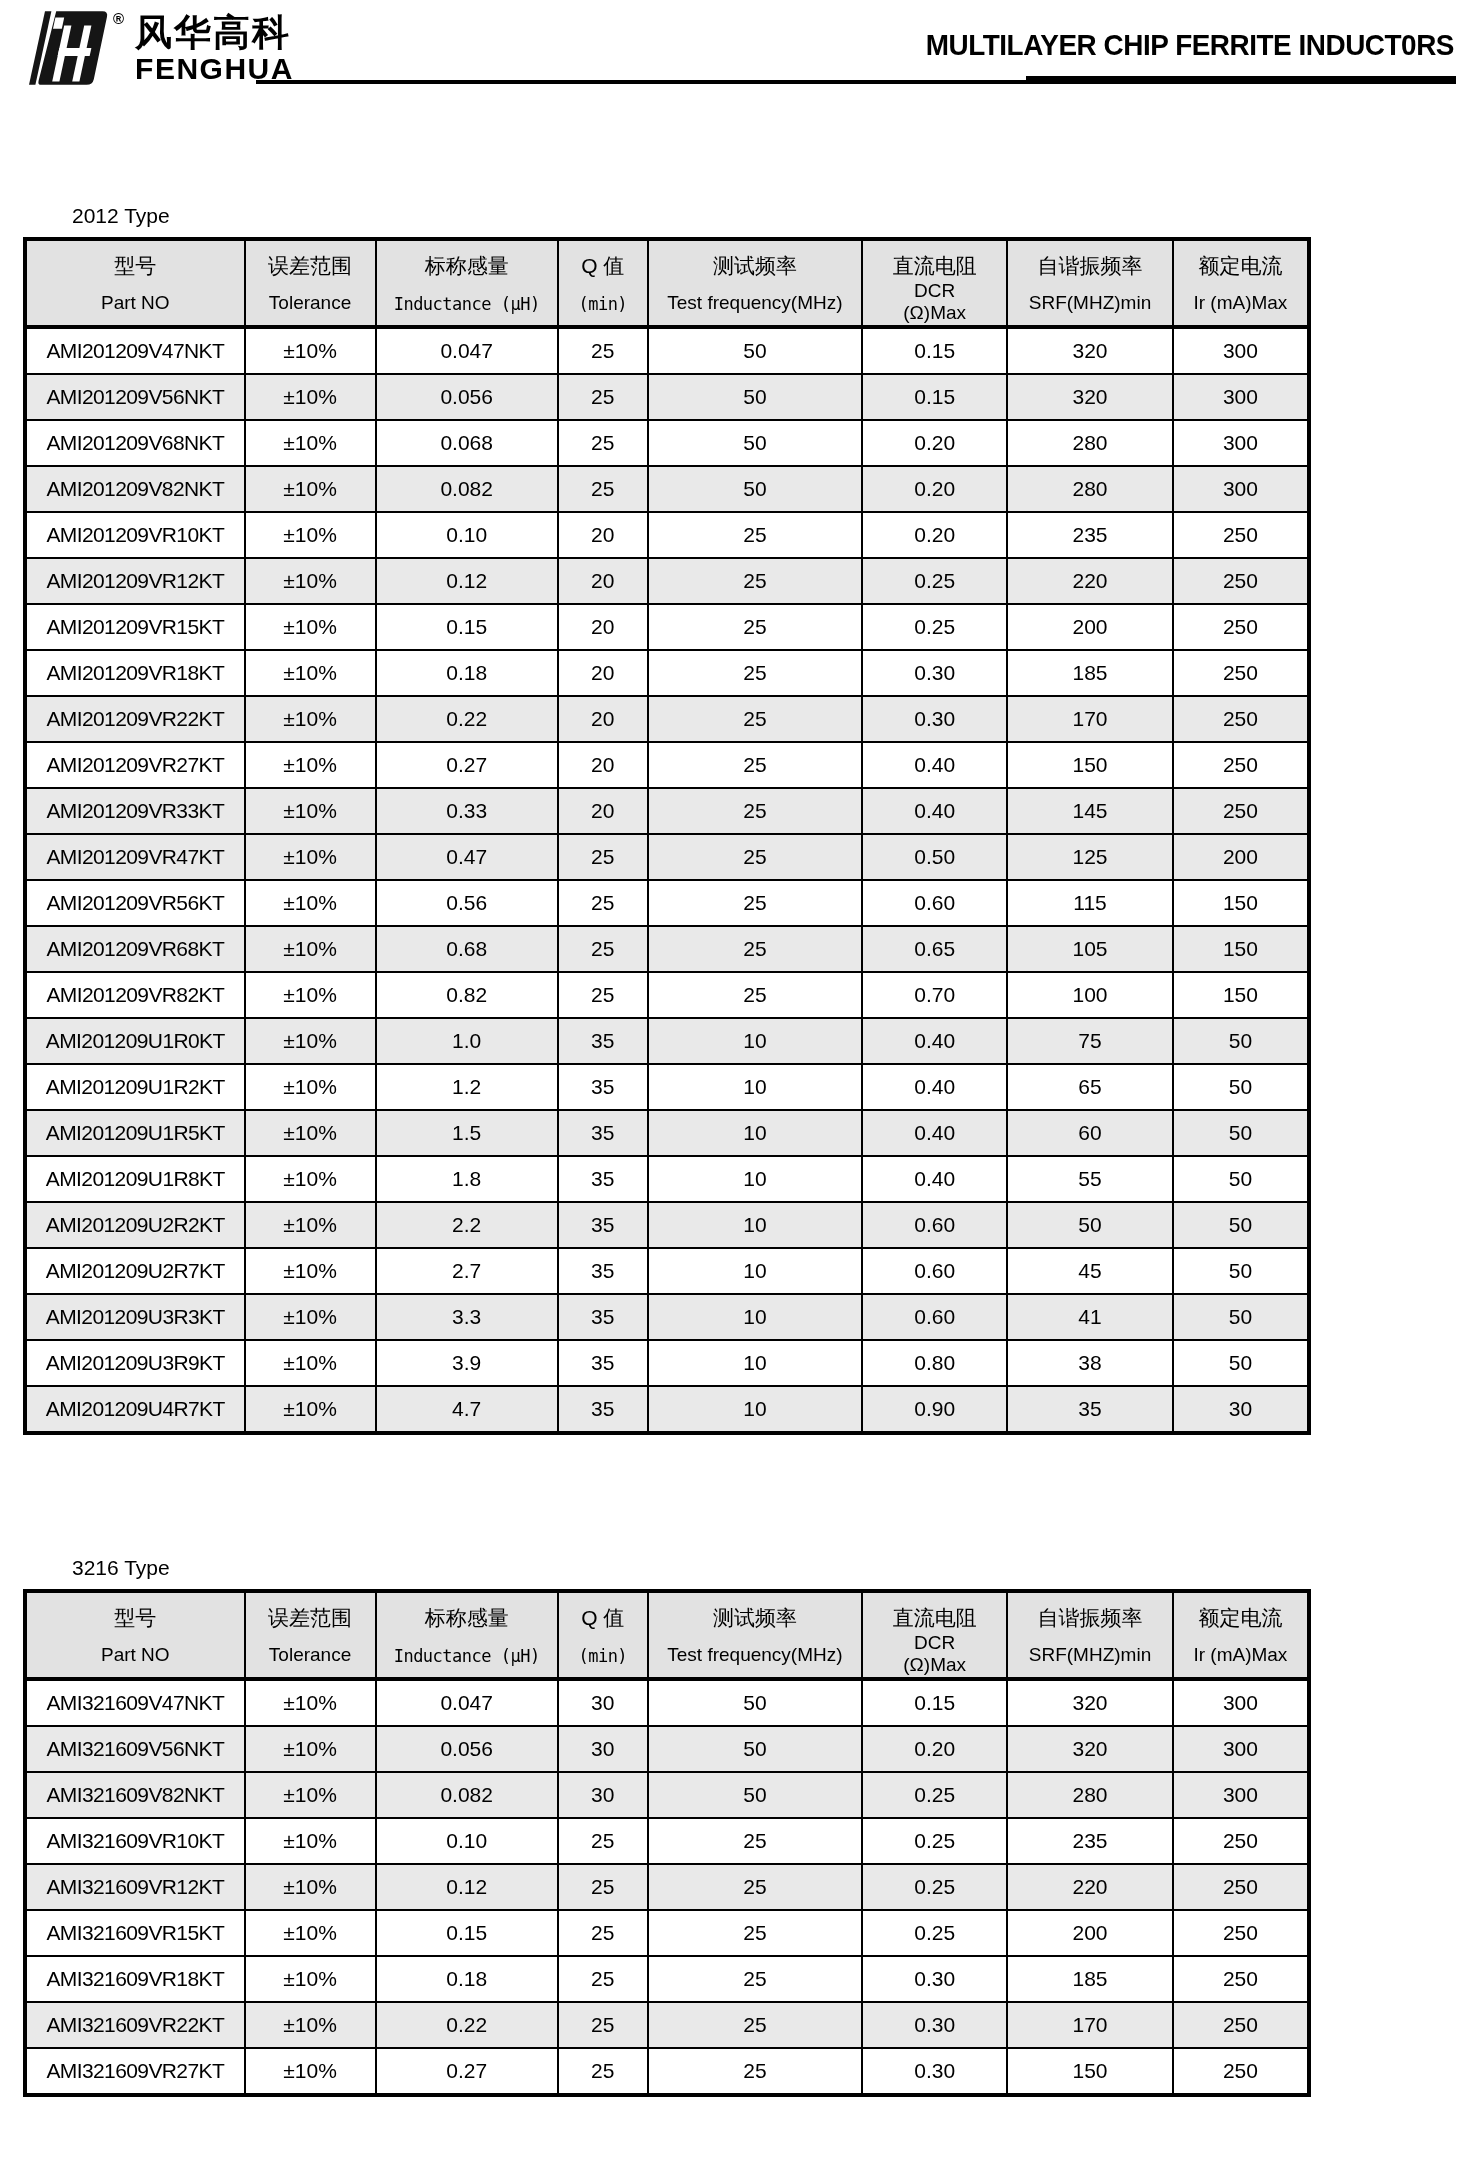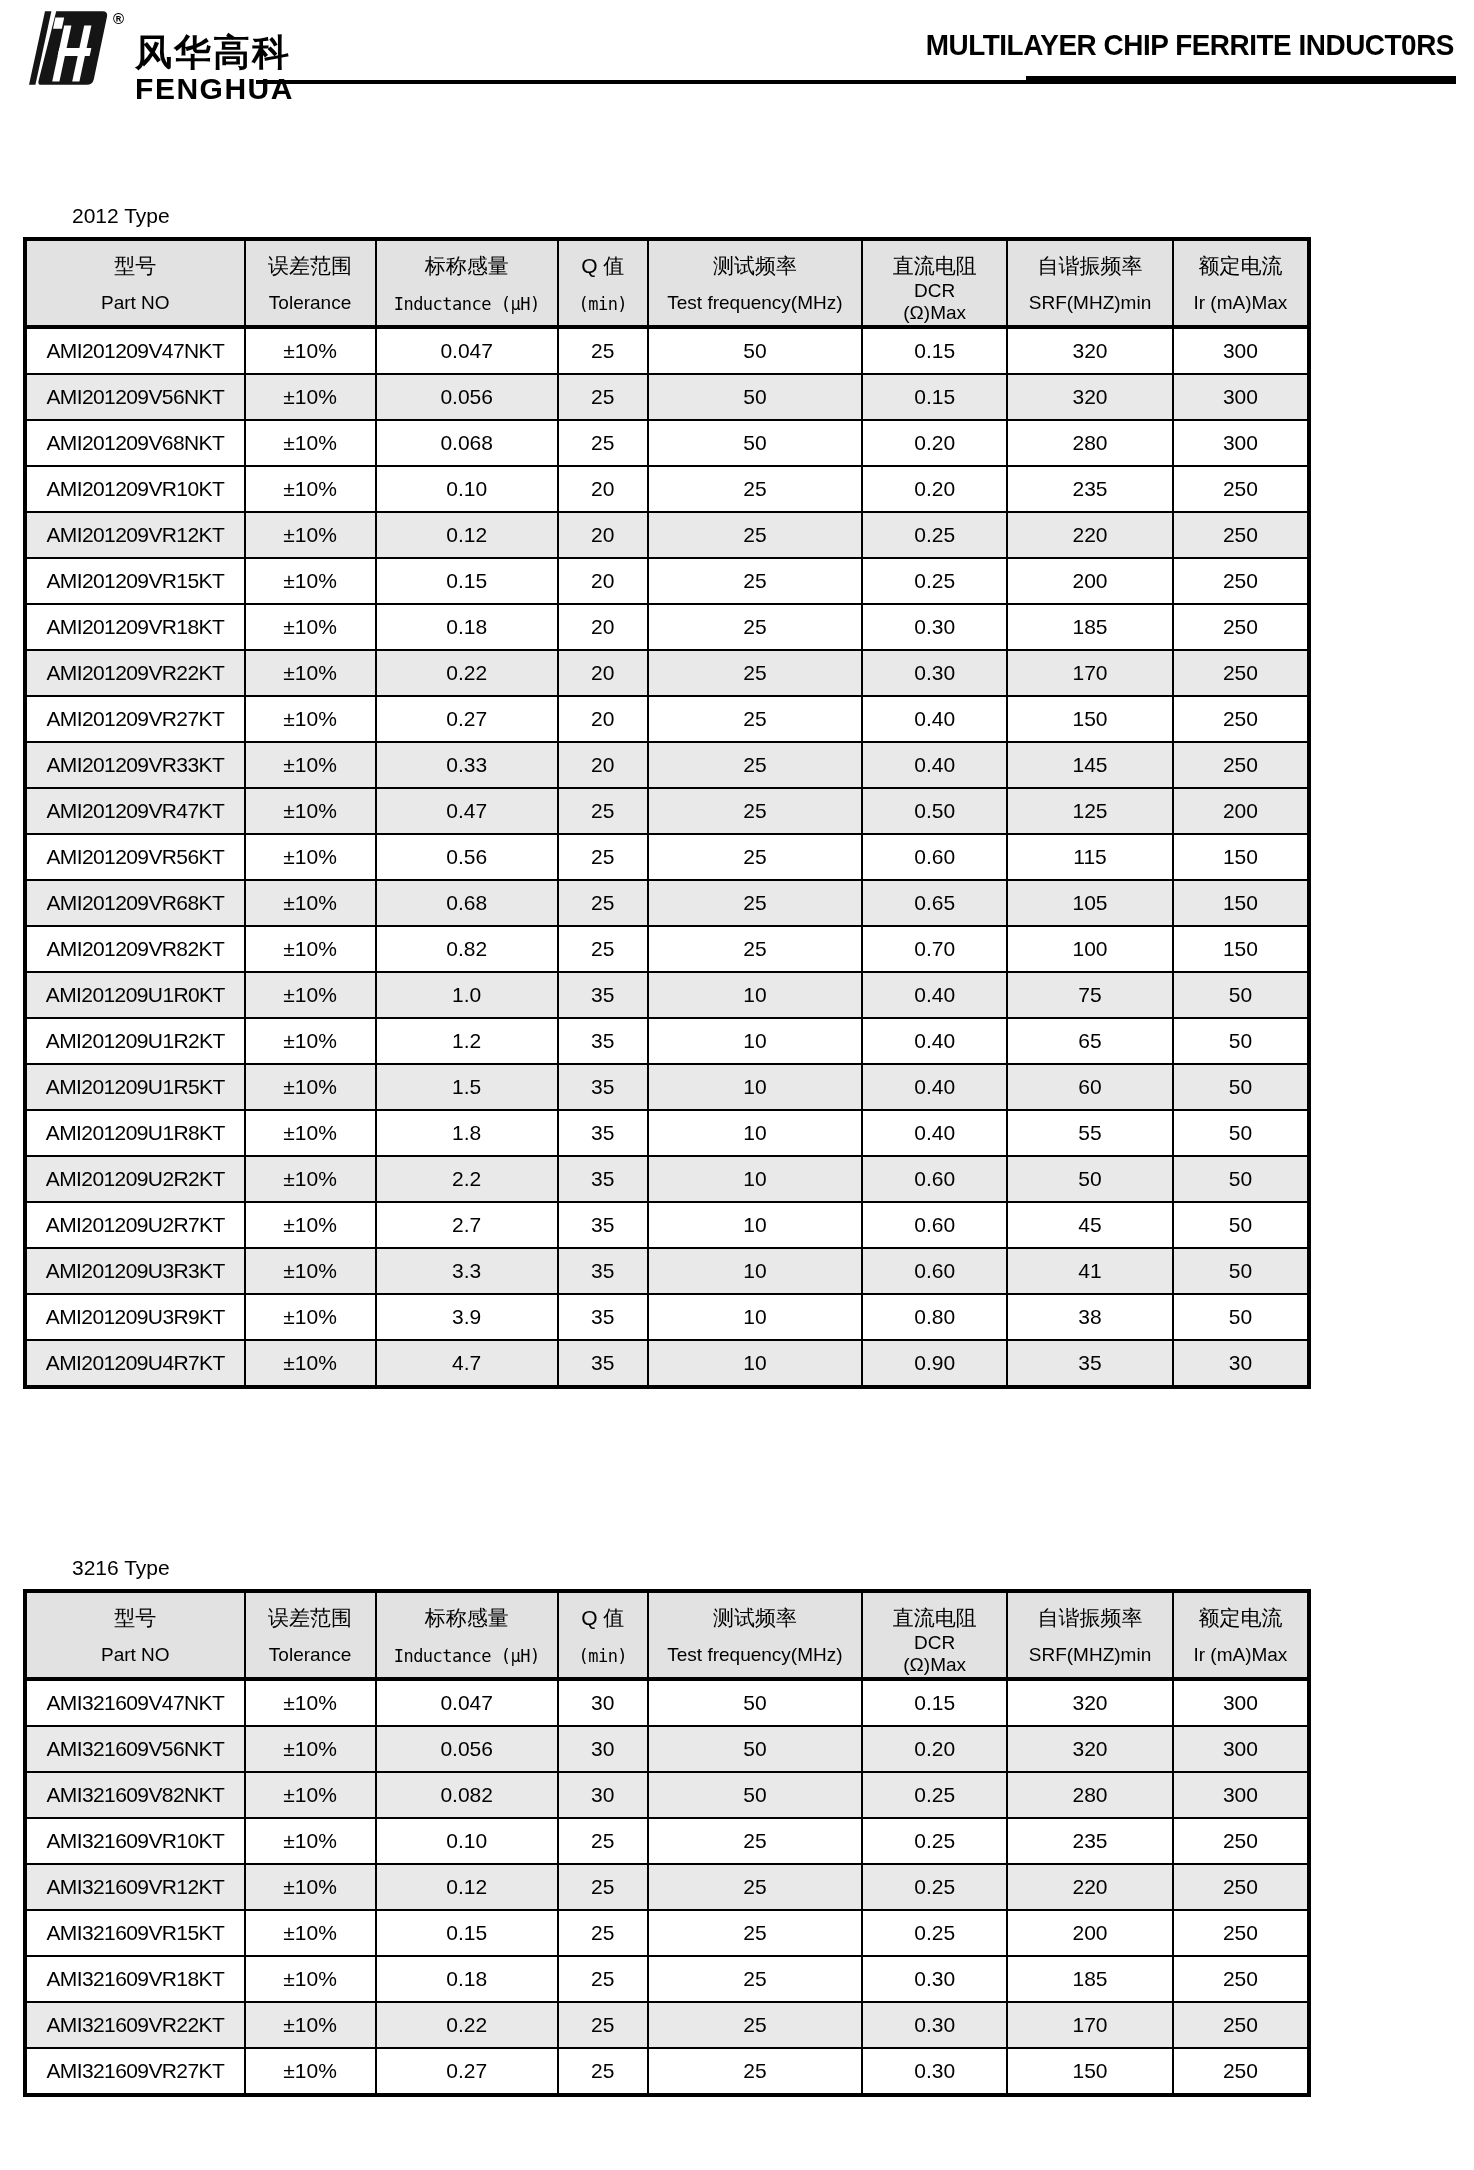--- a/index.html
+++ b/index.html
@@ -3,21 +3,21 @@
 <meta charset="utf-8">
 <style>
   html,body{margin:0;padding:0;background:#ffffff;overflow:hidden;}
   body{width:1474px;height:2170px;position:relative;
        font-family:"Liberation Sans",sans-serif;color:#000;}
 
   
   .logo{position:absolute;left:26px;top:8px;height:84px;display:flex;align-items:flex-start;}
   .logo-mark{width:86px;height:80px;display:block;}
   .reg{font-size:15px;font-weight:bold;position:relative;top:2px;left:1px;}
-  .brand{margin-left:12px;padding-top:6px;line-height:1;margin-top:20px;}
+  .brand{margin-left:12px;padding-top:6px;line-height:1;}
   .brand-cn{font-size:37px;font-weight:bold;letter-spacing:2px;}
   .brand-en{font-size:30px;font-weight:bold;letter-spacing:1.5px;margin-top:3px;
             font-family:"Liberation Sans",sans-serif;}
   .doc-title{position:absolute;right:20px;top:28px;font-size:30px;font-weight:bold;
              letter-spacing:-0.5px;transform:scaleX(0.93);transform-origin:100% 50%;
              white-space:nowrap;}
   .rule{position:absolute;left:256px;right:18px;top:80px;height:4px;background:#000;}
   .rule-thick{position:absolute;right:0;top:-4px;width:430px;height:8px;background:#000;}
 
   
@@ -154,20 +154,30 @@
               <td>25</td>
               <td>50</td>
               <td>0.15</td>
               <td>320</td>
               <td>300</td>
             </tr>
             <tr class="">
               <td class="pn">AMI201209V68NKT</td>
               <td>±10%</td>
               <td>0.068</td>
+              <td>25</td>
+              <td>50</td>
+              <td>0.20</td>
+              <td>280</td>
+              <td>300</td>
+            </tr>
+            <tr class="shaded">
+              <td class="pn">AMI201209V82NKT</td>
+              <td>±10%</td>
+              <td>0.082</td>
               <td>25</td>
               <td>50</td>
               <td>0.20</td>
               <td>280</td>
               <td>300</td>
             </tr>
             <tr class="">
               <td class="pn">AMI201209VR10KT</td>
               <td>±10%</td>
               <td>0.10</td>

